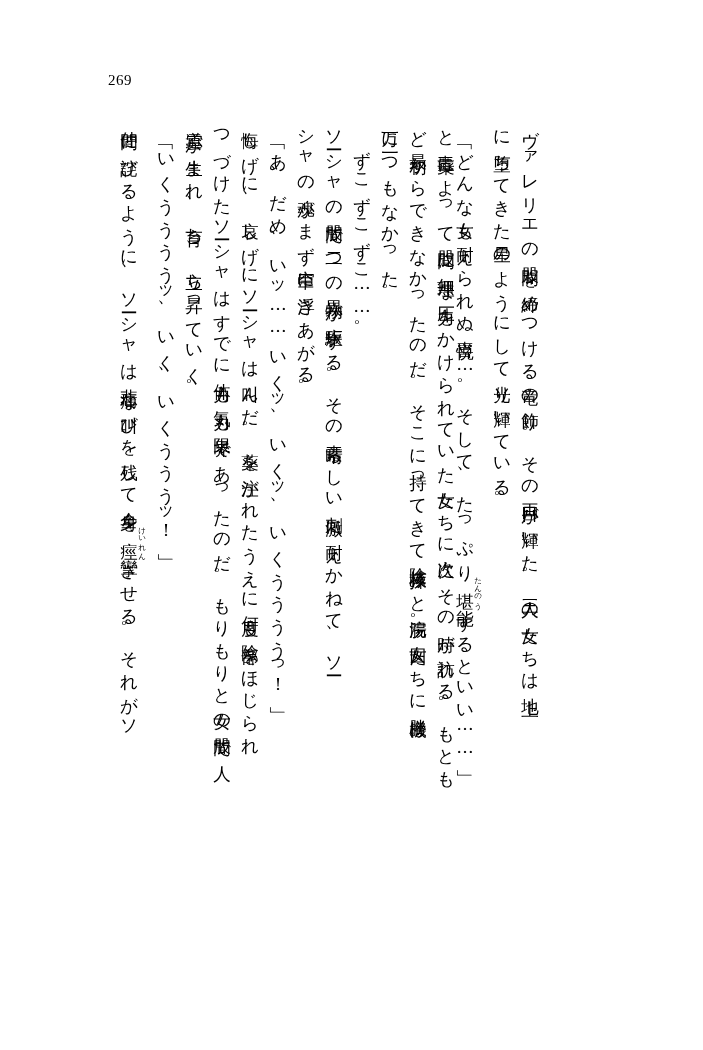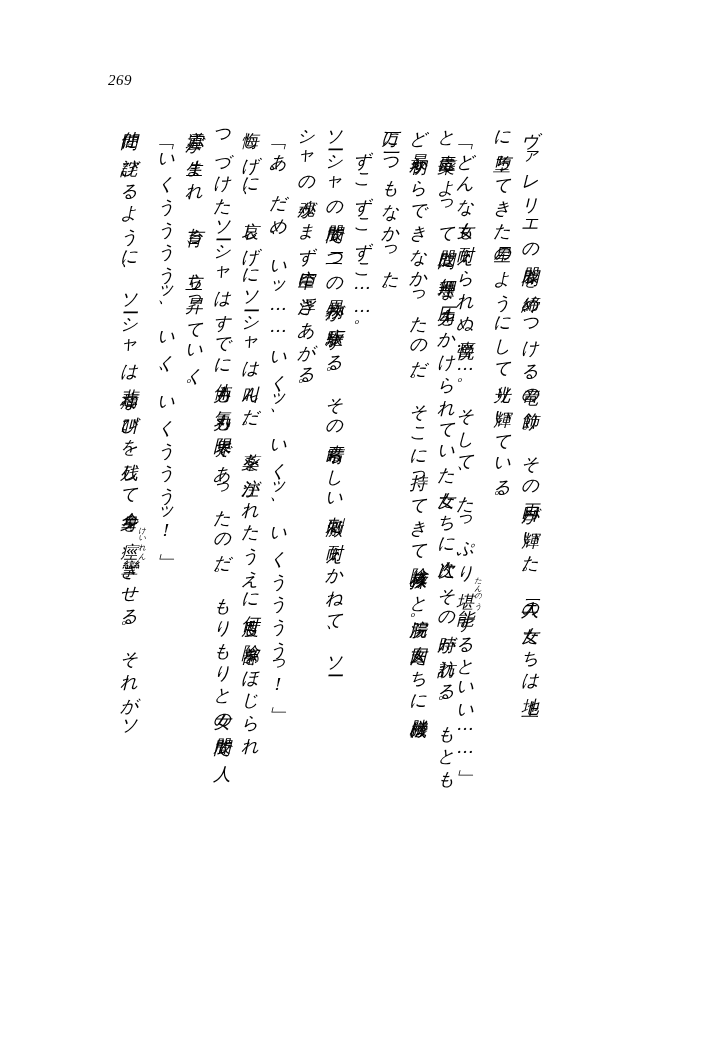--- a/index.html
+++ b/index.html
@@ -8,21 +8,20 @@
     background: #ffffff;
   }
   .page {
     position: relative;
     width: 630px;
     height: 1050px;
     background: #ffffff;
     overflow: hidden;
     font-family: "Liberation Serif", "DejaVu Serif", serif;
     color: #000000;
-    font-style: italic;
   }
   .page-number {
     position: absolute;
     left: 108px;
     top: 72px;
     font-size: 15px;
     font-family: "Liberation Serif", "DejaVu Serif", serif;
     letter-spacing: 0.5px;
   }
   .body-text {

